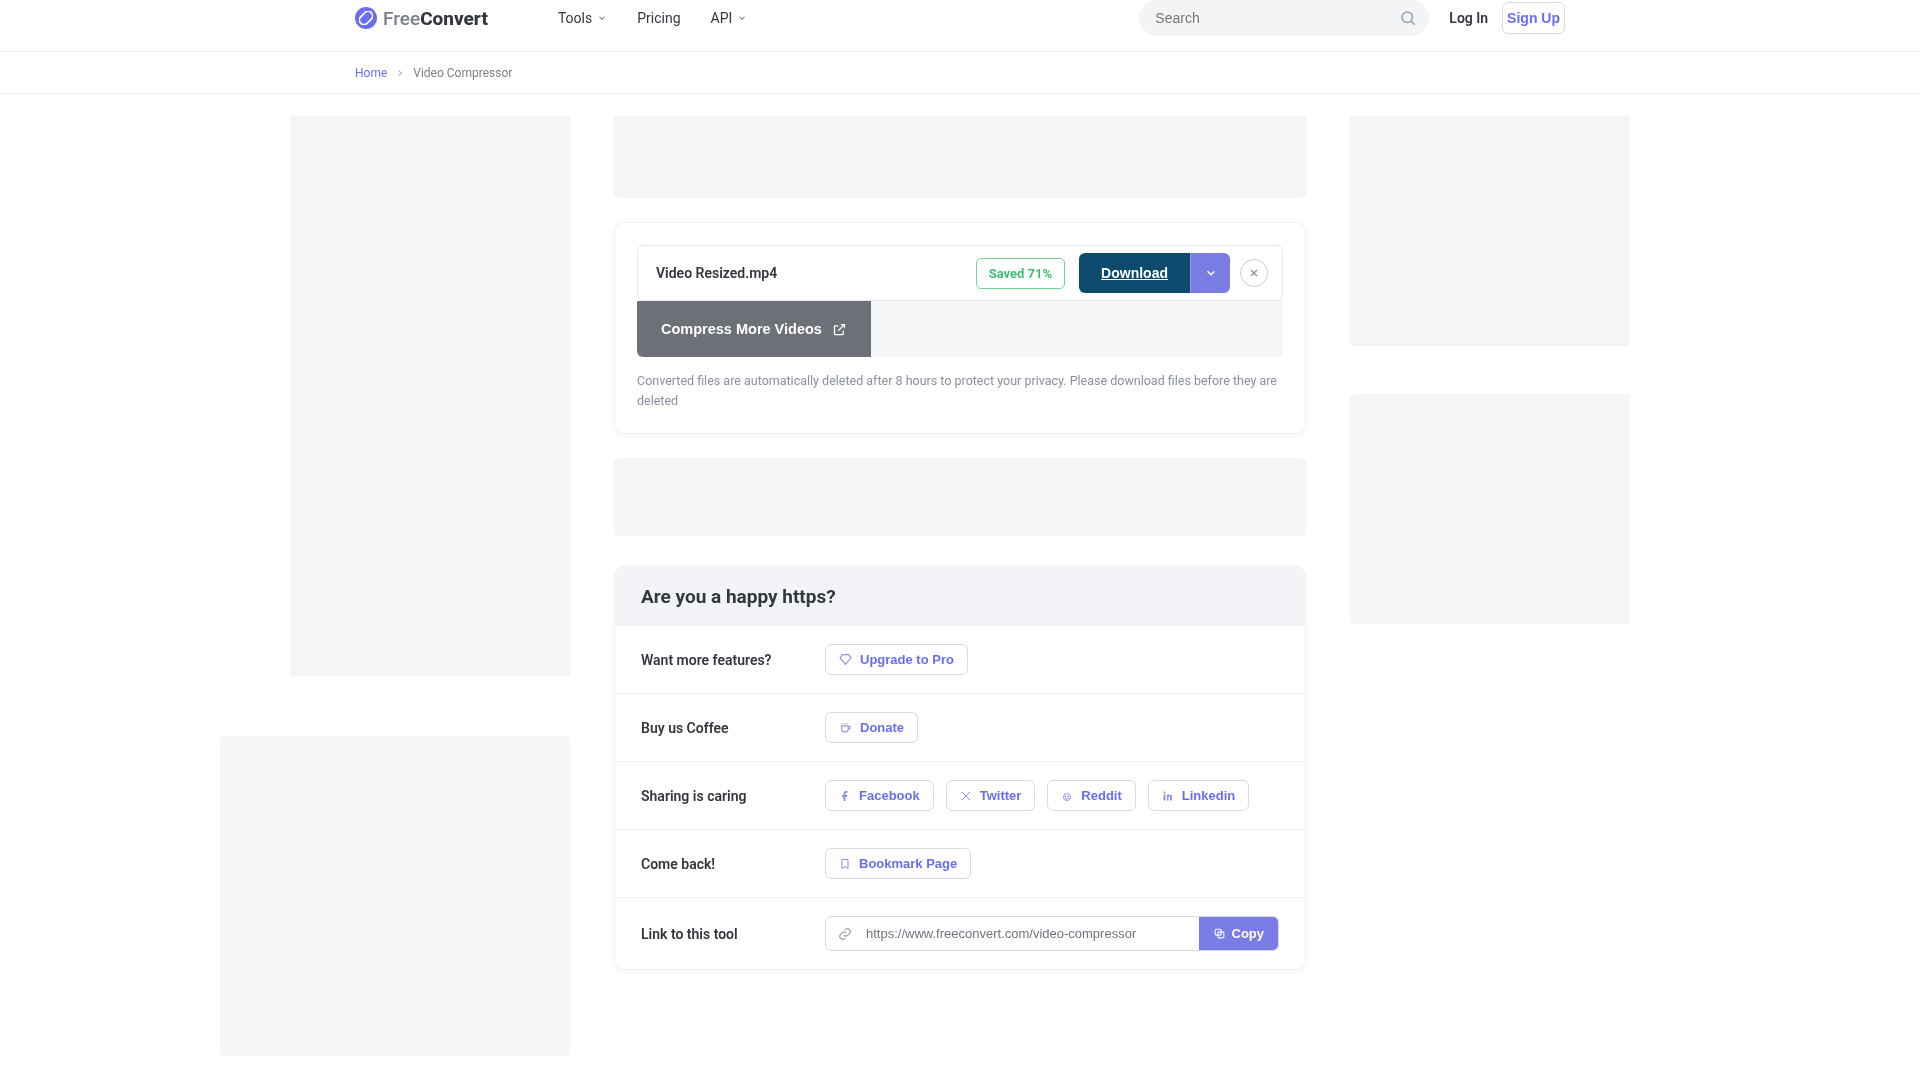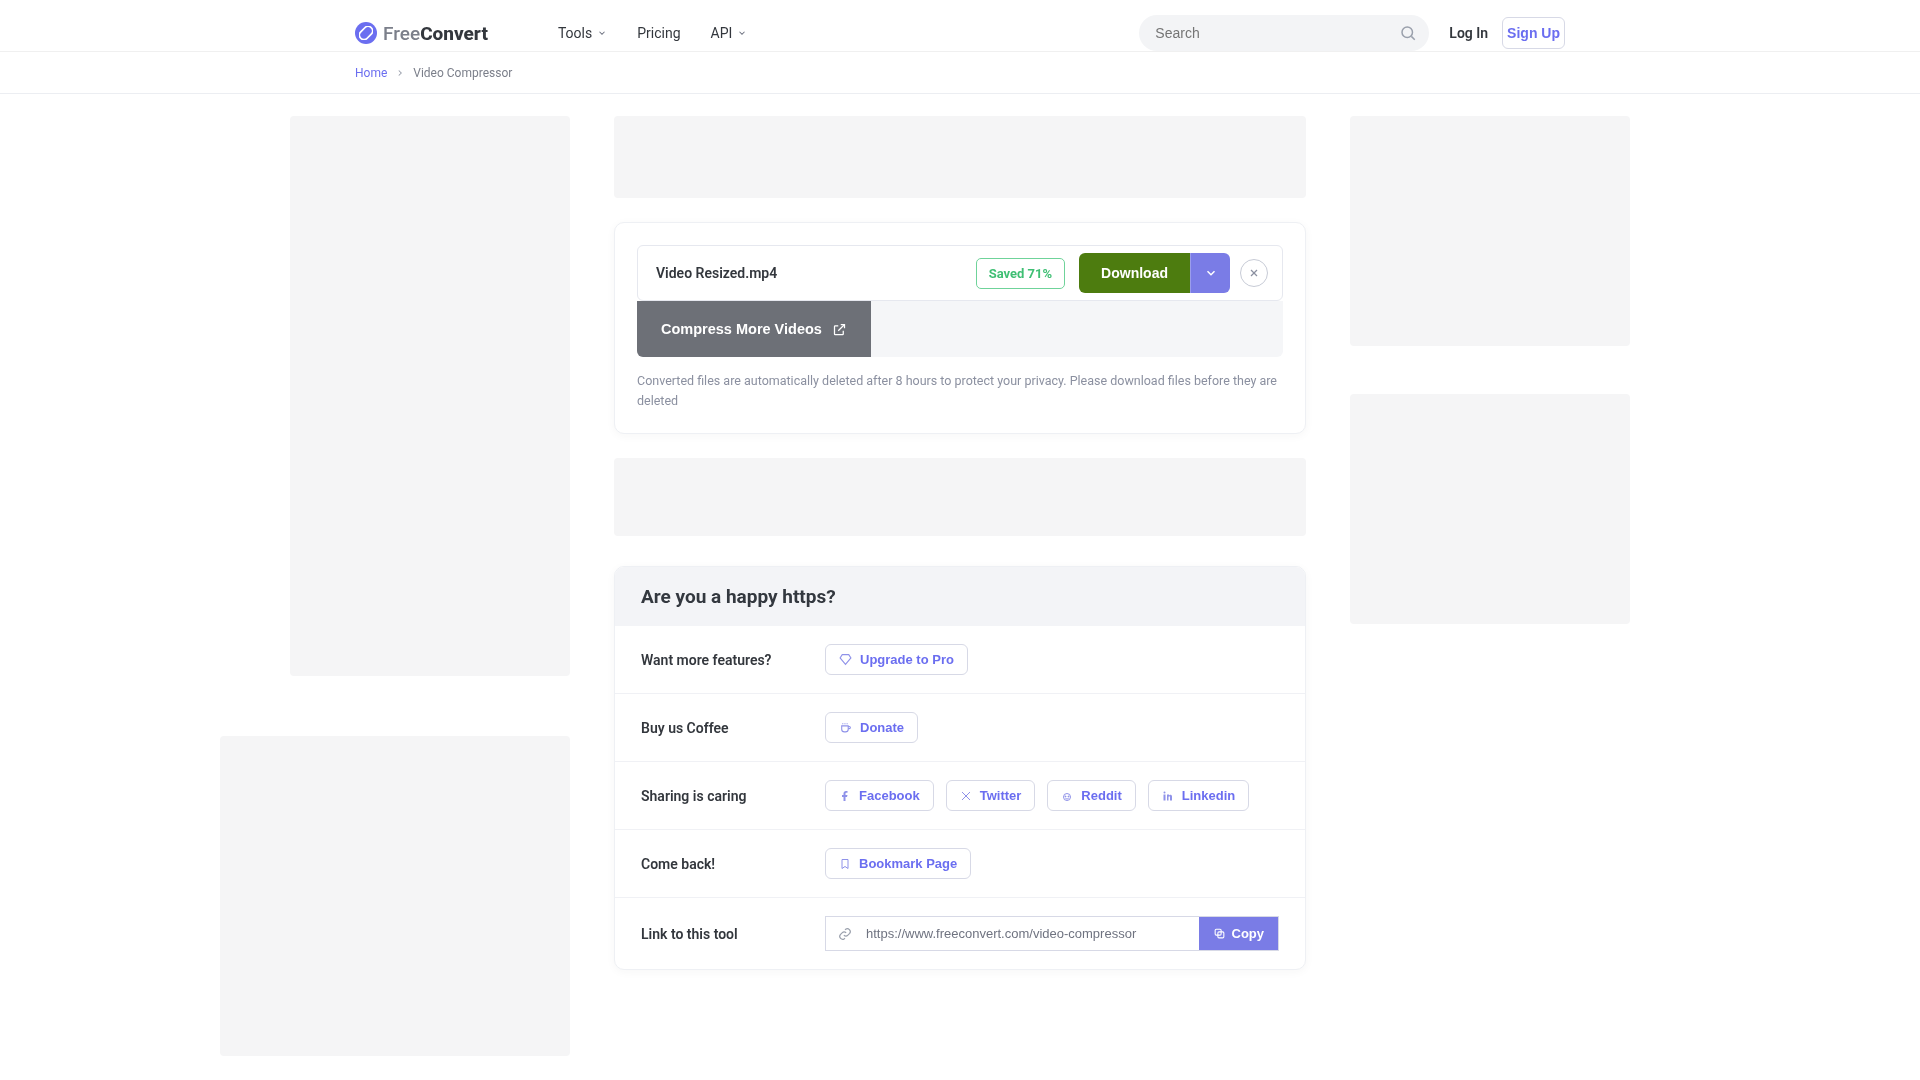--- a/index.html
+++ b/index.html
@@ -1,19 +1,19 @@
 <!DOCTYPE html>
 <html><head>
   <meta charset="utf-8">
   <style>
     * { margin: 0; padding: 0; box-sizing: border-box; }
     body { font-family: -apple-system, BlinkMacSystemFont, "Segoe UI", Roboto, Helvetica, Arial, sans-serif; background: #ffffff; color: #33373d; }
     
     
-    .header { display: flex; align-items: flex-end; padding: 0 24px; height: 52px; border-bottom: 1px solid #f0f0f0; }
+    .header { display: flex; align-items: flex-start; padding: 0 24px; height: 52px; border-bottom: 1px solid #f0f0f0; }
     .header-inner { width: 100%; max-width: 1210px; margin: 0 auto; display: flex; align-items: center; }
     .logo { display: flex; align-items: center; gap: 6px; font-size: 19px; font-weight: 700; color: #33373d; }
     .logo-icon { width: 22px; height: 22px; border-radius: 50%; background: #6b6ef0; display: inline-flex; align-items: center; justify-content: center; color: #fff; }
     .logo-free { font-weight: 500; color: #7b7f8a; }
     .logo-convert { font-weight: 800; }
     .nav { display: flex; gap: 30px; margin-left: 70px; }
     .nav-item { display: flex; align-items: center; gap: 5px; color: #33373d; font-size: 14px; cursor: pointer; }
     .chev { display: inline-block; }
     .spacer { flex: 1; }
     .search-wrap { position: relative; width: 290px; }
@@ -43,39 +43,39 @@
     
     .center-col { display: flex; flex-direction: column; align-items: stretch; padding: 0 24px; }
     .page-title { font-size: 46px; font-weight: 800; color: #2d3240; text-align: center; margin: 12px 0 36px; letter-spacing: -0.5px; }
     
     
     .card { background: #fff; border: 1px solid #eef0f4; border-radius: 10px; box-shadow: 0 2px 10px rgba(40,45,60,0.04); padding: 22px; margin-bottom: 0; }
     .file-row { display: flex; align-items: center; border: 1px solid #e6e8ef; border-radius: 6px; overflow: visible; height: 56px; }
     .file-name { flex: 1; padding: 0 18px; font-size: 14px; color: #33373d; font-weight: 600; }
     .saved-badge { border: 1.5px solid #6fd39a; color: #3fbf74; font-weight: 700; font-size: 13px; border-radius: 5px; padding: 7px 12px; margin-right: 14px; white-space: nowrap; }
     .dl-group { display: flex; height: 40px; margin-right: 10px; }
-    .dl-btn { background: #4d7c0f; color: #fff; font-weight: 700; font-size: 14px; border: none; padding: 0 22px; border-radius: 6px 0 0 6px; cursor: pointer; }
+    .dl-btn { background: #0c4a6e; color: #fff; font-weight: 700; font-size: 14px; border: none; padding: 0 22px; border-radius: 6px 0 0 6px; cursor: pointer; text-decoration: underline; }
     .dl-more { background: #7a7ce6; color: #fff; border: none; border-left: 1px solid rgba(255,255,255,0.25); border-radius: 0 6px 6px 0; width: 40px; display: flex; align-items: center; justify-content: center; cursor: pointer; }
     .close-row { width: 28px; height: 28px; border: 1.5px solid #c7cbd6; border-radius: 50%; display: flex; align-items: center; justify-content: center; color: #8b90a0; margin-right: 14px; cursor: pointer; }
     
     .compress-more-row { background: #f5f6f8; border-radius: 0 0 6px 6px; margin-top: 0; display: flex; }
     .compress-more { background: #6d7077; color: #fff; border: none; height: 56px; padding: 0 24px; font-size: 14.5px; font-weight: 600; display: inline-flex; align-items: center; gap: 10px; cursor: pointer; border-radius: 0 0 0 6px; }
     .privacy-note { color: #8b90a0; font-size: 12.5px; line-height: 1.6; margin-top: 14px; }
     
     
     .happy-card { background: #fff; border: 1px solid #eef0f4; border-radius: 10px; box-shadow: 0 2px 10px rgba(40,45,60,0.04); overflow: hidden; }
     .happy-header { background: #f3f4f7; padding: 18px 26px; }
     .happy-header h3 { font-size: 19px; font-weight: 700; color: #33383f; }
     .hrow { display: flex; align-items: center; padding: 18px 26px; border-bottom: 1px solid #f0f1f5; gap: 24px; }
     .hrow:last-child { border-bottom: none; }
     .hrow-label { width: 160px; font-size: 14px; color: #33373d; font-weight: 600; }
     .hrow-actions { display: flex; align-items: center; gap: 12px; flex: 1; }
     .pill { display: inline-flex; align-items: center; gap: 8px; border: 1.2px solid #d7d9e6; border-radius: 6px; padding: 7px 13px; font-size: 13px; color: #6b6ef0; font-weight: 600; cursor: pointer; background: #fff; }
     .pill .picon { color: #8f92e9; display: inline-flex; }
-    .link-input-wrap { display: flex; flex: 1; border: 1.2px solid #d7d9e6; border-radius: 0; overflow: hidden; align-items: stretch; }
+    .link-input-wrap { display: flex; flex: 1; border: 1.2px solid #d7d9e6; border-radius: 6px; overflow: hidden; align-items: stretch; }
     .link-icon { display: flex; align-items: center; padding: 0 10px 0 12px; color: #9aa0ac; }
     .link-input { flex: 1; border: none; font-size: 13px; color: #6f7380; outline: none; padding: 9px 4px; background: #fff; }
     .copy-btn { background: #7a7ce6; color: #fff; border: none; padding: 0 14px; display: inline-flex; align-items: center; gap: 6px; font-size: 13px; font-weight: 600; cursor: pointer; }
     
     svg { display: block; }
   </style>
 </head>
 <body>
 
 <header class="header">

